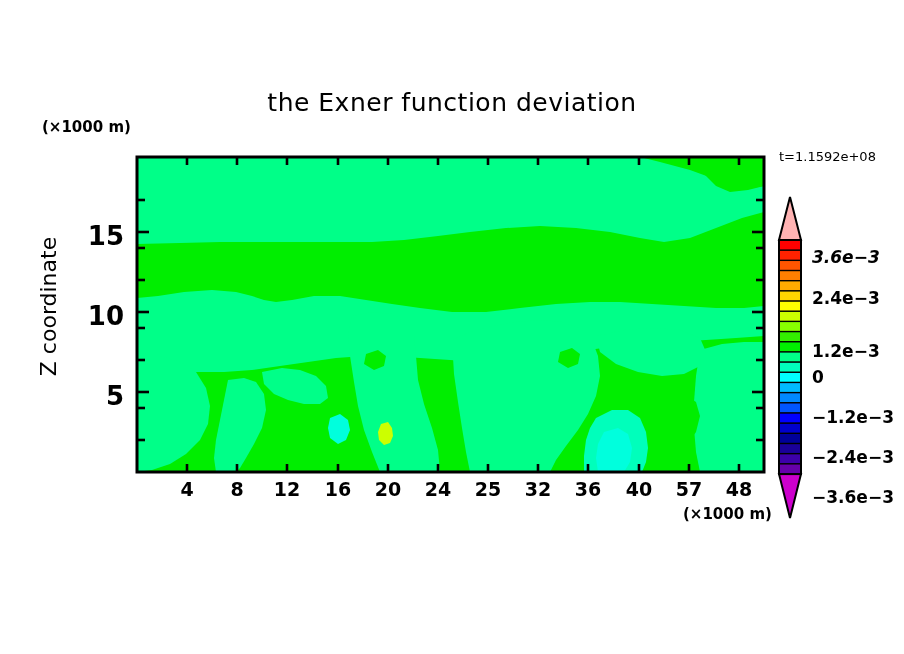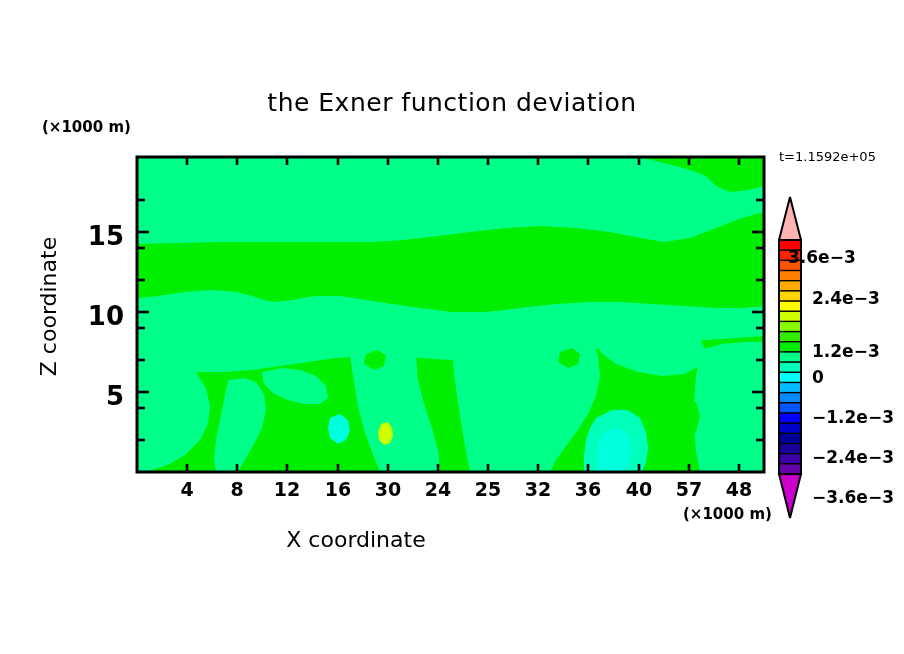--- a/index.html
+++ b/index.html
@@ -42,22 +42,21 @@
   svg{display:block;}
 </style>
 </head>
 <body>
 
 <div class="fig">
 
   <div id="title">the Exner function deviation</div>
   <div id="top-units">(×1000 m)</div>
   <div id="bottom-units">(×1000 m)</div>
-  <div id="time-stamp">t=1.1592e+05</div>
-  <div id="xlabel">X coordinate</div>
+  <div id="time-stamp">t=1.1592e+08</div>
   <div id="ylabel">Z coordinate</div>
 
   <svg width="904" height="654" style="position:absolute;left:0;top:0;">
     <defs>
       <clipPath id="plotclip">
         <rect x="137" y="157" width="627" height="315"></rect>
       </clipPath>
     </defs>
 
     <g clip-path="url(#plotclip)">
@@ -166,21 +165,21 @@
         <line x1="764" y1="232" x2="752" y2="232"></line>
       <line x1="137" y1="200" x2="145" y2="200"></line>
         <line x1="764" y1="200" x2="756" y2="200"></line>
     </g>
   </svg>
 
   <div class="xtick-lbl" style="left:167px;top:478px;width:40px;">4</div>
   <div class="xtick-lbl" style="left:217px;top:478px;width:40px;">8</div>
   <div class="xtick-lbl" style="left:267px;top:478px;width:40px;">12</div>
   <div class="xtick-lbl" style="left:318px;top:478px;width:40px;">16</div>
-  <div class="xtick-lbl" style="left:368px;top:478px;width:40px;">30</div>
+  <div class="xtick-lbl" style="left:368px;top:478px;width:40px;">20</div>
   <div class="xtick-lbl" style="left:418px;top:478px;width:40px;">24</div>
   <div class="xtick-lbl" style="left:468px;top:478px;width:40px;">25</div>
   <div class="xtick-lbl" style="left:518px;top:478px;width:40px;">32</div>
   <div class="xtick-lbl" style="left:568px;top:478px;width:40px;">36</div>
   <div class="xtick-lbl" style="left:619px;top:478px;width:40px;">40</div>
   <div class="xtick-lbl" style="left:669px;top:478px;width:40px;">57</div>
   <div class="xtick-lbl" style="left:719px;top:478px;width:40px;">48</div>
 
   <div class="ytick-lbl" style="left:84px;top:381px;width:40px;">5</div>
   <div class="ytick-lbl" style="left:84px;top:301px;width:40px;">10</div>
@@ -212,21 +211,21 @@
         <rect x="9" y="217.96" width="22" height="10.57" fill="#0000ff" stroke="#000" stroke-width="1.4"></rect>
         <rect x="9" y="228.13" width="22" height="10.57" fill="#0000cc" stroke="#000" stroke-width="1.4"></rect>
         <rect x="9" y="238.30" width="22" height="10.57" fill="#000099" stroke="#000" stroke-width="1.4"></rect>
         <rect x="9" y="248.48" width="22" height="10.57" fill="#1a0099" stroke="#000" stroke-width="1.4"></rect>
         <rect x="9" y="258.65" width="22" height="10.57" fill="#3d00aa" stroke="#000" stroke-width="1.4"></rect>
         <rect x="9" y="268.83" width="22" height="10.57" fill="#6600aa" stroke="#000" stroke-width="1.4"></rect>
       </g>
     <rect x="9" y="45" width="22" height="234" fill="none" stroke="#000" stroke-width="2"></rect>
   </svg>
 
-  <div class="cb-lbl" style="left:788px;top:247px;">3.6e−3</div>
+  <div class="cb-lbl" style="left:812px;top:247px;font-style:italic;">3.6e−3</div>
   <div class="cb-lbl" style="left:812px;top:288px;">2.4e−3</div>
   <div class="cb-lbl" style="left:812px;top:327px;margin-top:14px;">1.2e−3</div>
   <div class="cb-lbl" style="left:812px;top:367px;">0</div>
   <div class="cb-lbl" style="left:812px;top:407px;">−1.2e−3</div>
   <div class="cb-lbl" style="left:812px;top:447px;">−2.4e−3</div>
   <div class="cb-lbl" style="left:812px;top:487px;">−3.6e−3</div>
 
 </div>
 
 </body></html>

